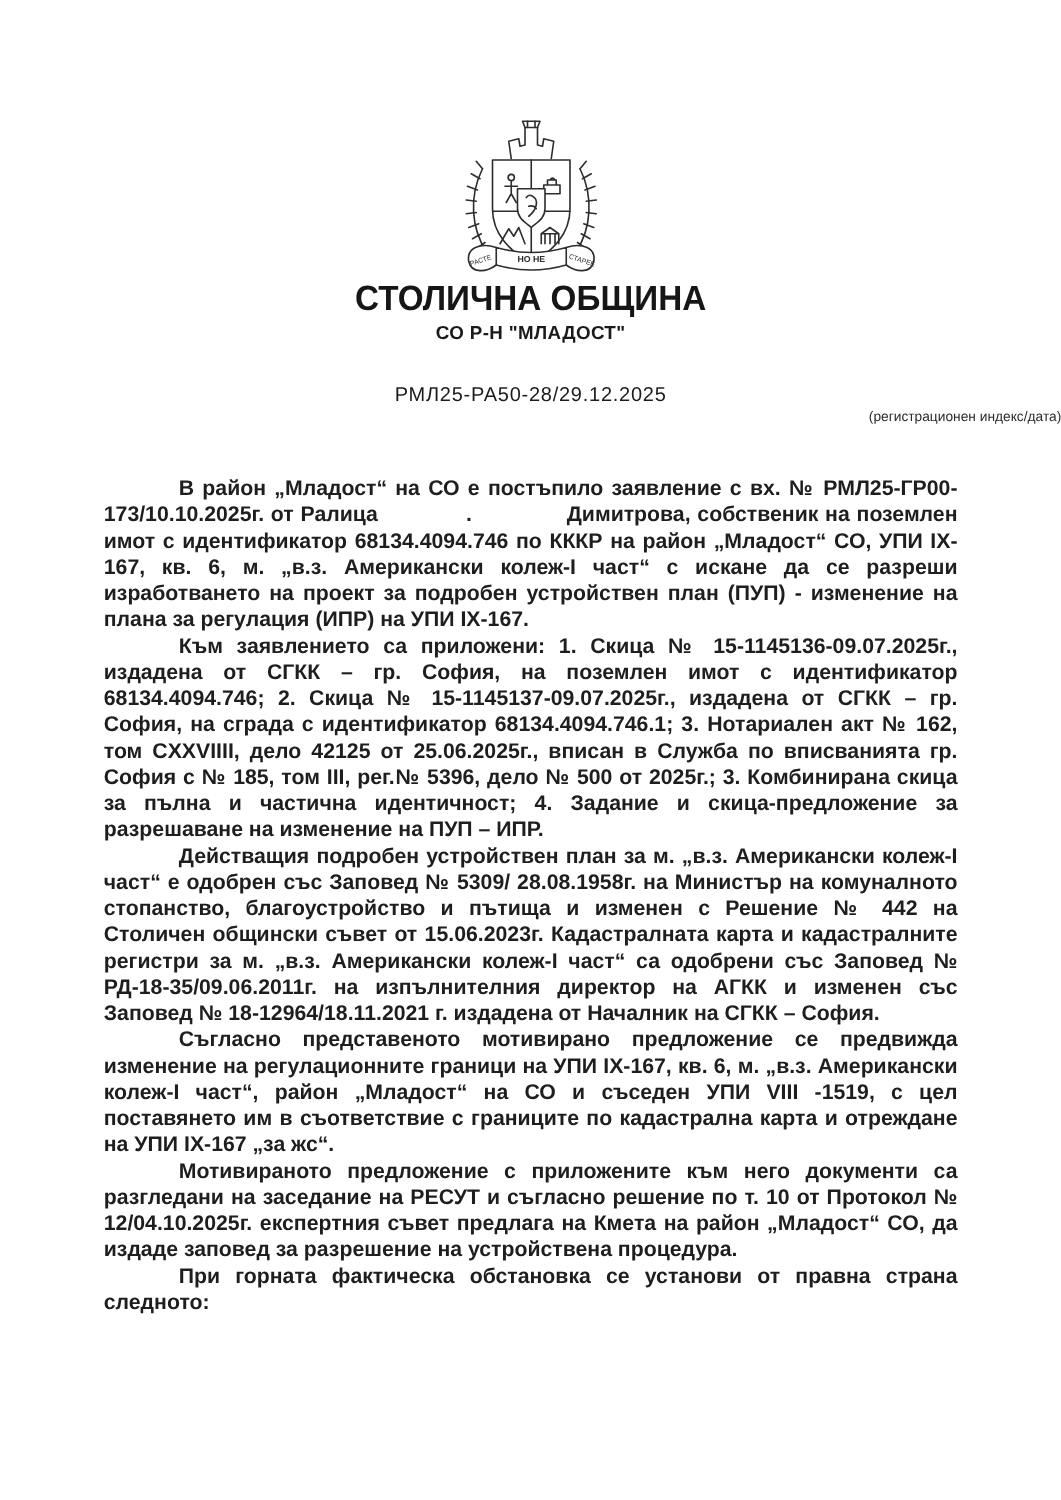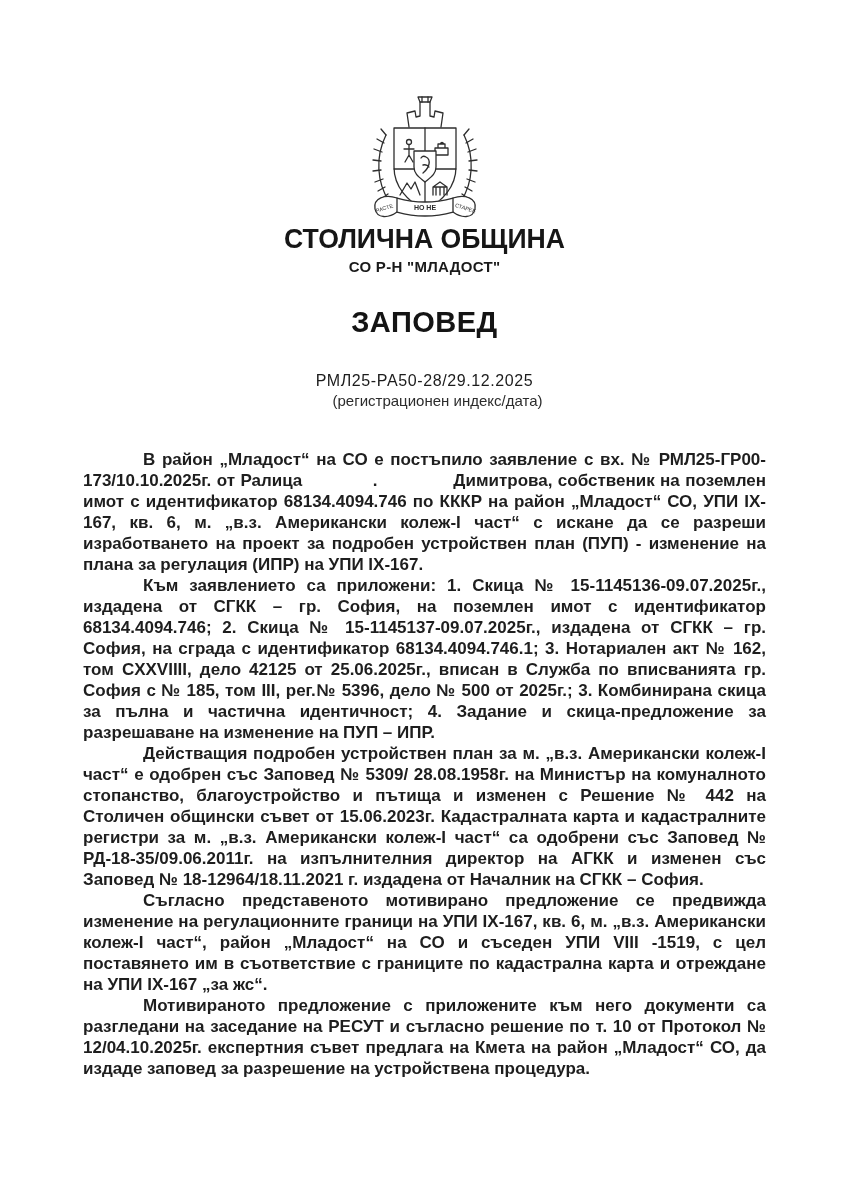--- a/index.html
+++ b/index.html
@@ -40,22 +40,22 @@
   }
   .ref-number {
     margin-top: 33px;
     text-align: center;
     font-size: 16px;
     letter-spacing: 0.6px;
     color: #1c1c1c;
   }
   .ref-caption {
     margin-top: 2px;
-    text-align: center;
-    font-size: 15px;
+    text-align: right;
+    font-size: 11px;
     color: #2c2c2c;
     padding-left: 26px;
   }
   .doc-body {
     margin: 40px 83px 0 83px;
     font-size: 17px;
     line-height: 21px;
     text-align: justify;
     color: #1e1e1e;
   }
@@ -118,26 +118,26 @@
       <text x="20" y="115" font-size="5.5" text-anchor="middle" transform="rotate(-18 20 115)">РАСТЕ</text>
       <text x="60" y="114.5" font-size="7" font-weight="bold" text-anchor="middle">НО НЕ</text>
       <text x="100" y="115" font-size="5.5" text-anchor="middle" transform="rotate(18 100 115)">СТАРЕЕ</text>
     </svg>
 
     <h1 class="org-name">СТОЛИЧНА ОБЩИНА</h1>
     <div class="org-sub">СО Р-Н "МЛАДОСТ"</div>
   </header>
 
   <section class="title-block">
-    <h2 class="doc-title">ЗАПОВЕД</h2>
     <div class="ref-number">РМЛ25-РА50-28/29.12.2025</div>
     <div class="ref-caption">(регистрационен индекс/дата)</div>
   </section>
 
   <main class="doc-body">
     <p>В район „Младост“ на СО е постъпило заявление с вх. № РМЛ25-ГР00-173/10.10.2025г. от Ралица&nbsp;&nbsp;&nbsp;&nbsp;&nbsp;&nbsp;&nbsp;&nbsp;&nbsp;&nbsp;&nbsp;&nbsp;&nbsp;.&nbsp;&nbsp;&nbsp;&nbsp;&nbsp;&nbsp;&nbsp;&nbsp;&nbsp;&nbsp;&nbsp;&nbsp;&nbsp;&nbsp;Димитрова, собственик на поземлен имот с идентификатор 68134.4094.746 по КККР на район „Младост“ СО, УПИ IX-167, кв. 6, м. „в.з. Американски колеж-I част“ с искане да се разреши изработването на проект за подробен устройствен план (ПУП) - изменение на плана за регулация (ИПР) на УПИ IX-167.</p>
     <p>Към заявлението са приложени: 1. Скица № 15-1145136-09.07.2025г., издадена от СГКК – гр. София, на поземлен имот с идентификатор 68134.4094.746; 2. Скица № 15-1145137-09.07.2025г., издадена от СГКК – гр. София, на сграда с идентификатор 68134.4094.746.1; 3. Нотариален акт № 162, том CXXVIIII, дело 42125 от 25.06.2025г., вписан в Служба по вписванията гр. София с № 185, том III, рег.№ 5396, дело № 500 от 2025г.; 3. Комбинирана скица за пълна и частична идентичност; 4. Задание и скица-предложение за разрешаване на изменение на ПУП – ИПР.</p>
     <p>Действащия подробен устройствен план за м. „в.з. Американски колеж-I част“ е одобрен със Заповед № 5309/ 28.08.1958г. на Министър на комуналното стопанство, благоустройство и пътища и изменен с Решение № 442 на Столичен общински съвет от 15.06.2023г. Кадастралната карта и кадастралните регистри за м. „в.з. Американски колеж-I част“ са одобрени със Заповед № РД-18-35/09.06.2011г. на изпълнителния директор на АГКК и изменен със Заповед № 18-12964/18.11.2021 г. издадена от Началник на СГКК – София.</p>
     <p>Съгласно представеното мотивирано предложение се предвижда изменение на регулационните граници на УПИ IX-167, кв. 6, м. „в.з. Американски колеж-I част“, район „Младост“ на СО и съседен УПИ VIII -1519, с цел поставянето им в съответствие с границите по кадастрална карта и отреждане на УПИ IX-167 „за жс“.</p>
     <p>Мотивираното предложение с приложените към него документи са разгледани на заседание на РЕСУТ и съгласно решение по т. 10 от Протокол № 12/04.10.2025г. експертния съвет предлага на Кмета на район „Младост“ СО, да издаде заповед за разрешение на устройствена процедура.</p>
+    <p class="bold">При горната фактическа обстановка се установи от правна страна следното:</p>
   </main>
 
 </div>
 
 </body></html>

